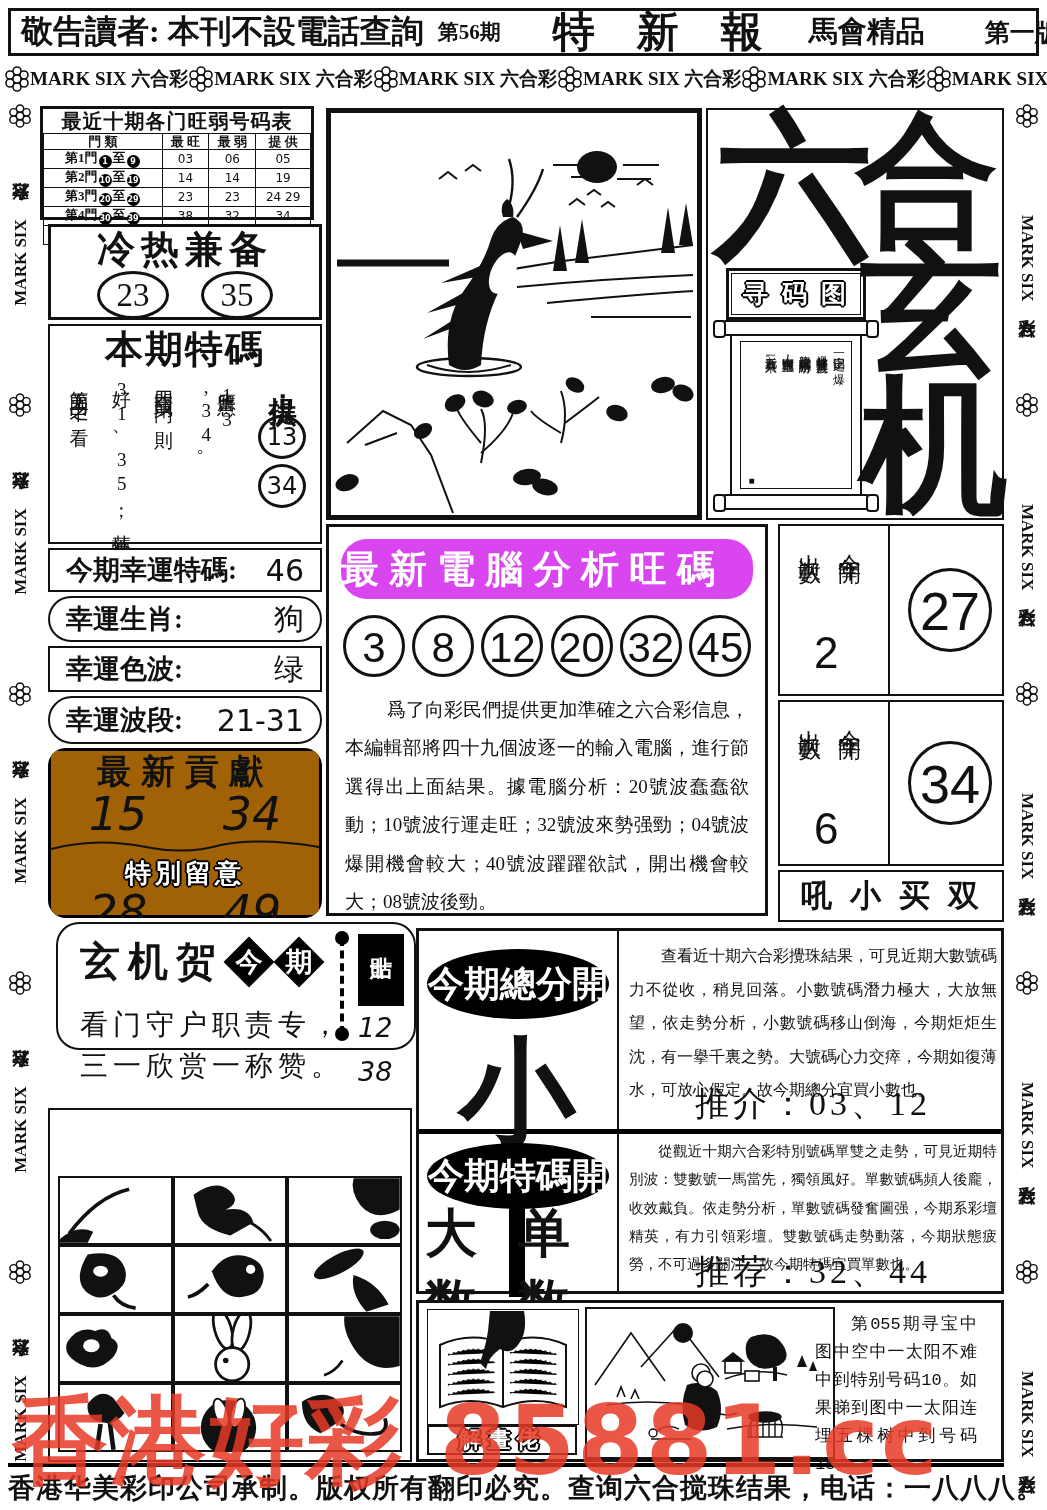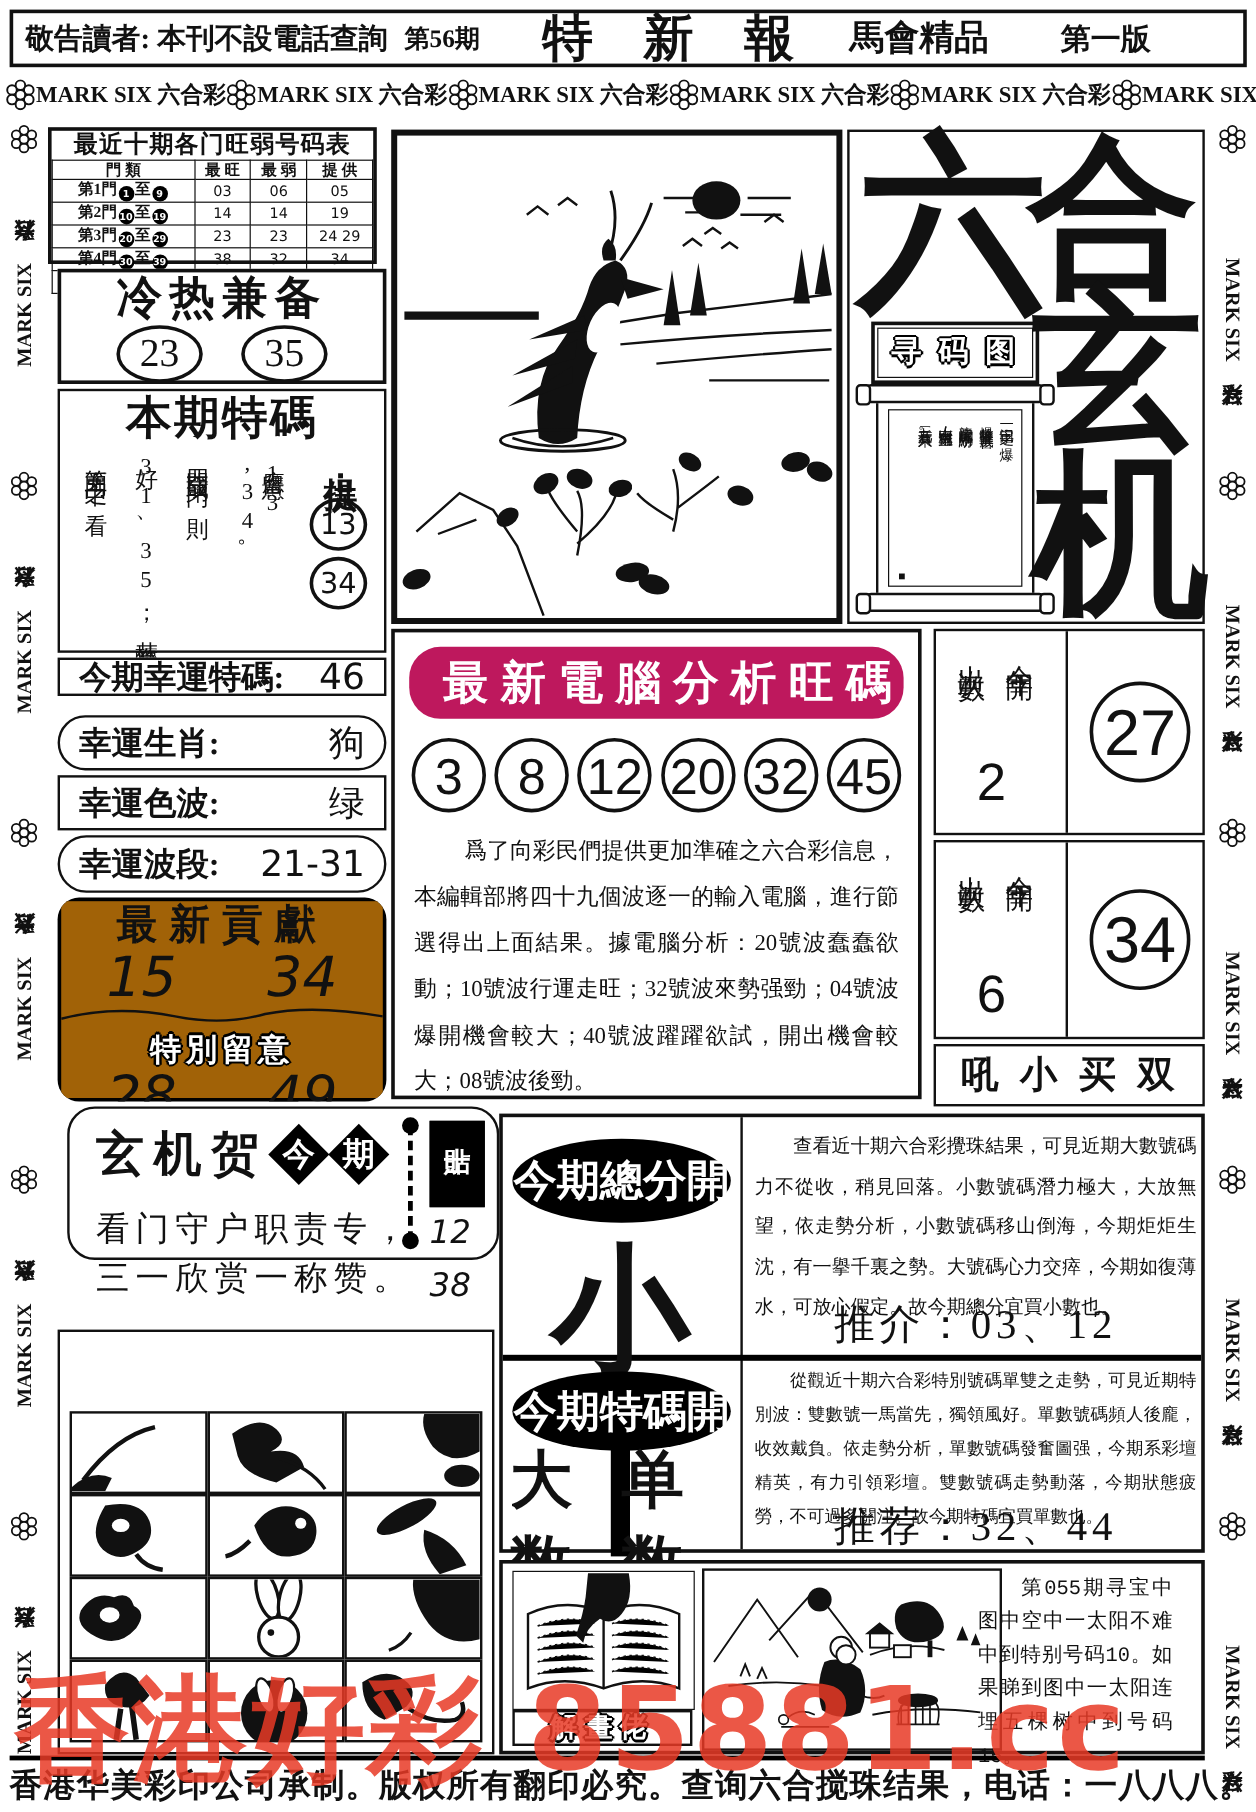--- a/index.html
+++ b/index.html
@@ -6,21 +6,21 @@
   #page{position:relative;width:1047px;height:1510px;background:#fff;margin:0 auto;
         font-family:"Liberation Serif","DejaVu Serif",serif;color:#111;overflow:hidden;}
   .box{position:absolute;background:#fff;border:2px solid #111;box-sizing:border-box;}
   .hollow{color:#fff;font-weight:bold;
     text-shadow:-1px -1px 0 #000,1px -1px 0 #000,-1px 1px 0 #000,1px 1px 0 #000,
                 -2px 0 0 #000,2px 0 0 #000,0 -2px 0 #000,0 2px 0 #000;}
   .sans{font-family:"DejaVu Sans","Liberation Sans",sans-serif;}
   
   #hdr{position:absolute;left:8px;top:8px;width:1031px;height:48px;border:3px solid #111;
        box-sizing:border-box;display:flex;align-items:center;white-space:nowrap;}
-  #hdr .notice{font-size:24px;font-weight:bold;margin-left:10px;}
+  #hdr .notice{font-size:32px;font-weight:bold;margin-left:10px;}
   #hdr .issue{font-size:21px;font-weight:bold;margin-left:14px;}
   #hdr .title{font-size:42px;font-weight:bold;letter-spacing:42px;margin-left:52px;}
   #hdr .subtitle{font-size:29px;font-weight:bold;margin-left:4px;}
   #hdr .edition{font-size:25px;font-weight:bold;margin-left:60px;}
   
   #topstrip{position:absolute;left:4px;top:62px;width:1039px;height:34px;display:flex;
             align-items:center;justify-content:space-between;}
   .mstxt{font-size:19px;font-weight:bold;font-family:"Liberation Serif",serif;white-space:nowrap;}
   .flower svg{display:block;}
   .vside{position:absolute;top:100px;width:36px;height:1366px;display:flex;flex-direction:column;
@@ -46,21 +46,21 @@
   
   #specbox{left:48px;top:324px;width:274px;height:220px;border-width:2px;}
   #specbox .ttl{font-size:38px;font-weight:bold;text-align:center;line-height:46px;letter-spacing:2px;}
   #specbox .cols{display:flex;justify-content:space-between;padding:4px 14px 0 18px;height:164px;}
   .vcol{writing-mode:vertical-rl;text-orientation:upright;font-size:19px;line-height:1.1;letter-spacing:3px;}
   #specbox .offer{display:flex;flex-direction:column;align-items:center;}
   #specbox .offer .vcol{font-size:28px;font-weight:bold;letter-spacing:2px;}
   .smoval{display:inline-block;border:3px solid #111;border-radius:50%;width:42px;height:38px;
           font-size:24px;line-height:38px;text-align:center;margin-top:5px;font-family:"DejaVu Sans",sans-serif;}
   
-  .lrow{position:absolute;left:48px;width:274px;height:32px;border:2px solid #111;background:#fff;
+  .lrow{position:absolute;left:48px;width:274px;height:44px;border:2px solid #111;background:#fff;
         box-sizing:border-box;display:flex;align-items:center;justify-content:space-between;padding:0 16px;}
   .lrow .lab{font-size:27px;font-weight:bold;}
   .lrow .val{font-size:30px;}
   .pill{border-radius:24px;}
   
   #contrib{left:48px;top:748px;width:274px;height:170px;background:#000;border-radius:18px;overflow:hidden;position:absolute;}
   #contrib .inner{position:absolute;inset:3px;background:#a16207;}
   #contrib .ttl{font-size:34px;font-weight:bold;text-align:center;line-height:38px;letter-spacing:10px;margin-top:2px;}
   #contrib .nums{display:flex;justify-content:space-around;font-size:46px;font-style:italic;
                  font-family:"DejaVu Sans",sans-serif;line-height:46px;}
@@ -86,22 +86,22 @@
   #puzzle .ttl{font-size:33px;font-weight:bold;text-align:center;letter-spacing:9px;line-height:62px;}
   #puzzle .grid{position:absolute;left:8px;right:8px;top:66px;bottom:8px;display:grid;
         grid-template-columns:repeat(3,1fr);grid-template-rows:repeat(4,1fr);}
   #puzzle .cell{border:2px solid #111;overflow:hidden;}
   #puzzle .cell svg{display:block;width:100%;height:100%;}
   
   #dragon{left:326px;top:108px;width:376px;height:412px;border-width:5px;}
   #dragon svg{display:block;width:100%;height:100%;}
   
   #banner{left:326px;top:524px;width:442px;height:392px;border-width:3px;}
-  #banner .bar{margin:12px 12px 0;background:#be185d;border-radius:26px;height:60px;display:flex;
-        align-items:center;justify-content:flex-end;}
+  #banner .bar{margin:12px 12px 0;background:#d946ef;border-radius:26px;height:60px;display:flex;
+        align-items:center;justify-content:flex-start;}
   #banner .bar span{color:#fff;font-size:38px;font-weight:bold;letter-spacing:10px;
         font-family:"Liberation Sans",sans-serif;}
   #banner .circles{display:flex;justify-content:space-between;padding:16px 14px 0;}
   .bigcirc{width:62px;height:62px;border:3px solid #111;border-radius:50%;font-size:42px;line-height:60px;
         text-align:center;box-sizing:border-box;font-family:"Liberation Sans",sans-serif;}
   #banner .para{padding:14px 16px 0;font-size:19px;line-height:2.02;text-align:justify;}
   #banner .para:before{content:"";display:inline-block;width:2.2em;}
   
   #masthead{left:706px;top:108px;width:298px;height:412px;}
   #masthead .ch{position:absolute;font-weight:bold;font-family:"Liberation Serif",serif;}

